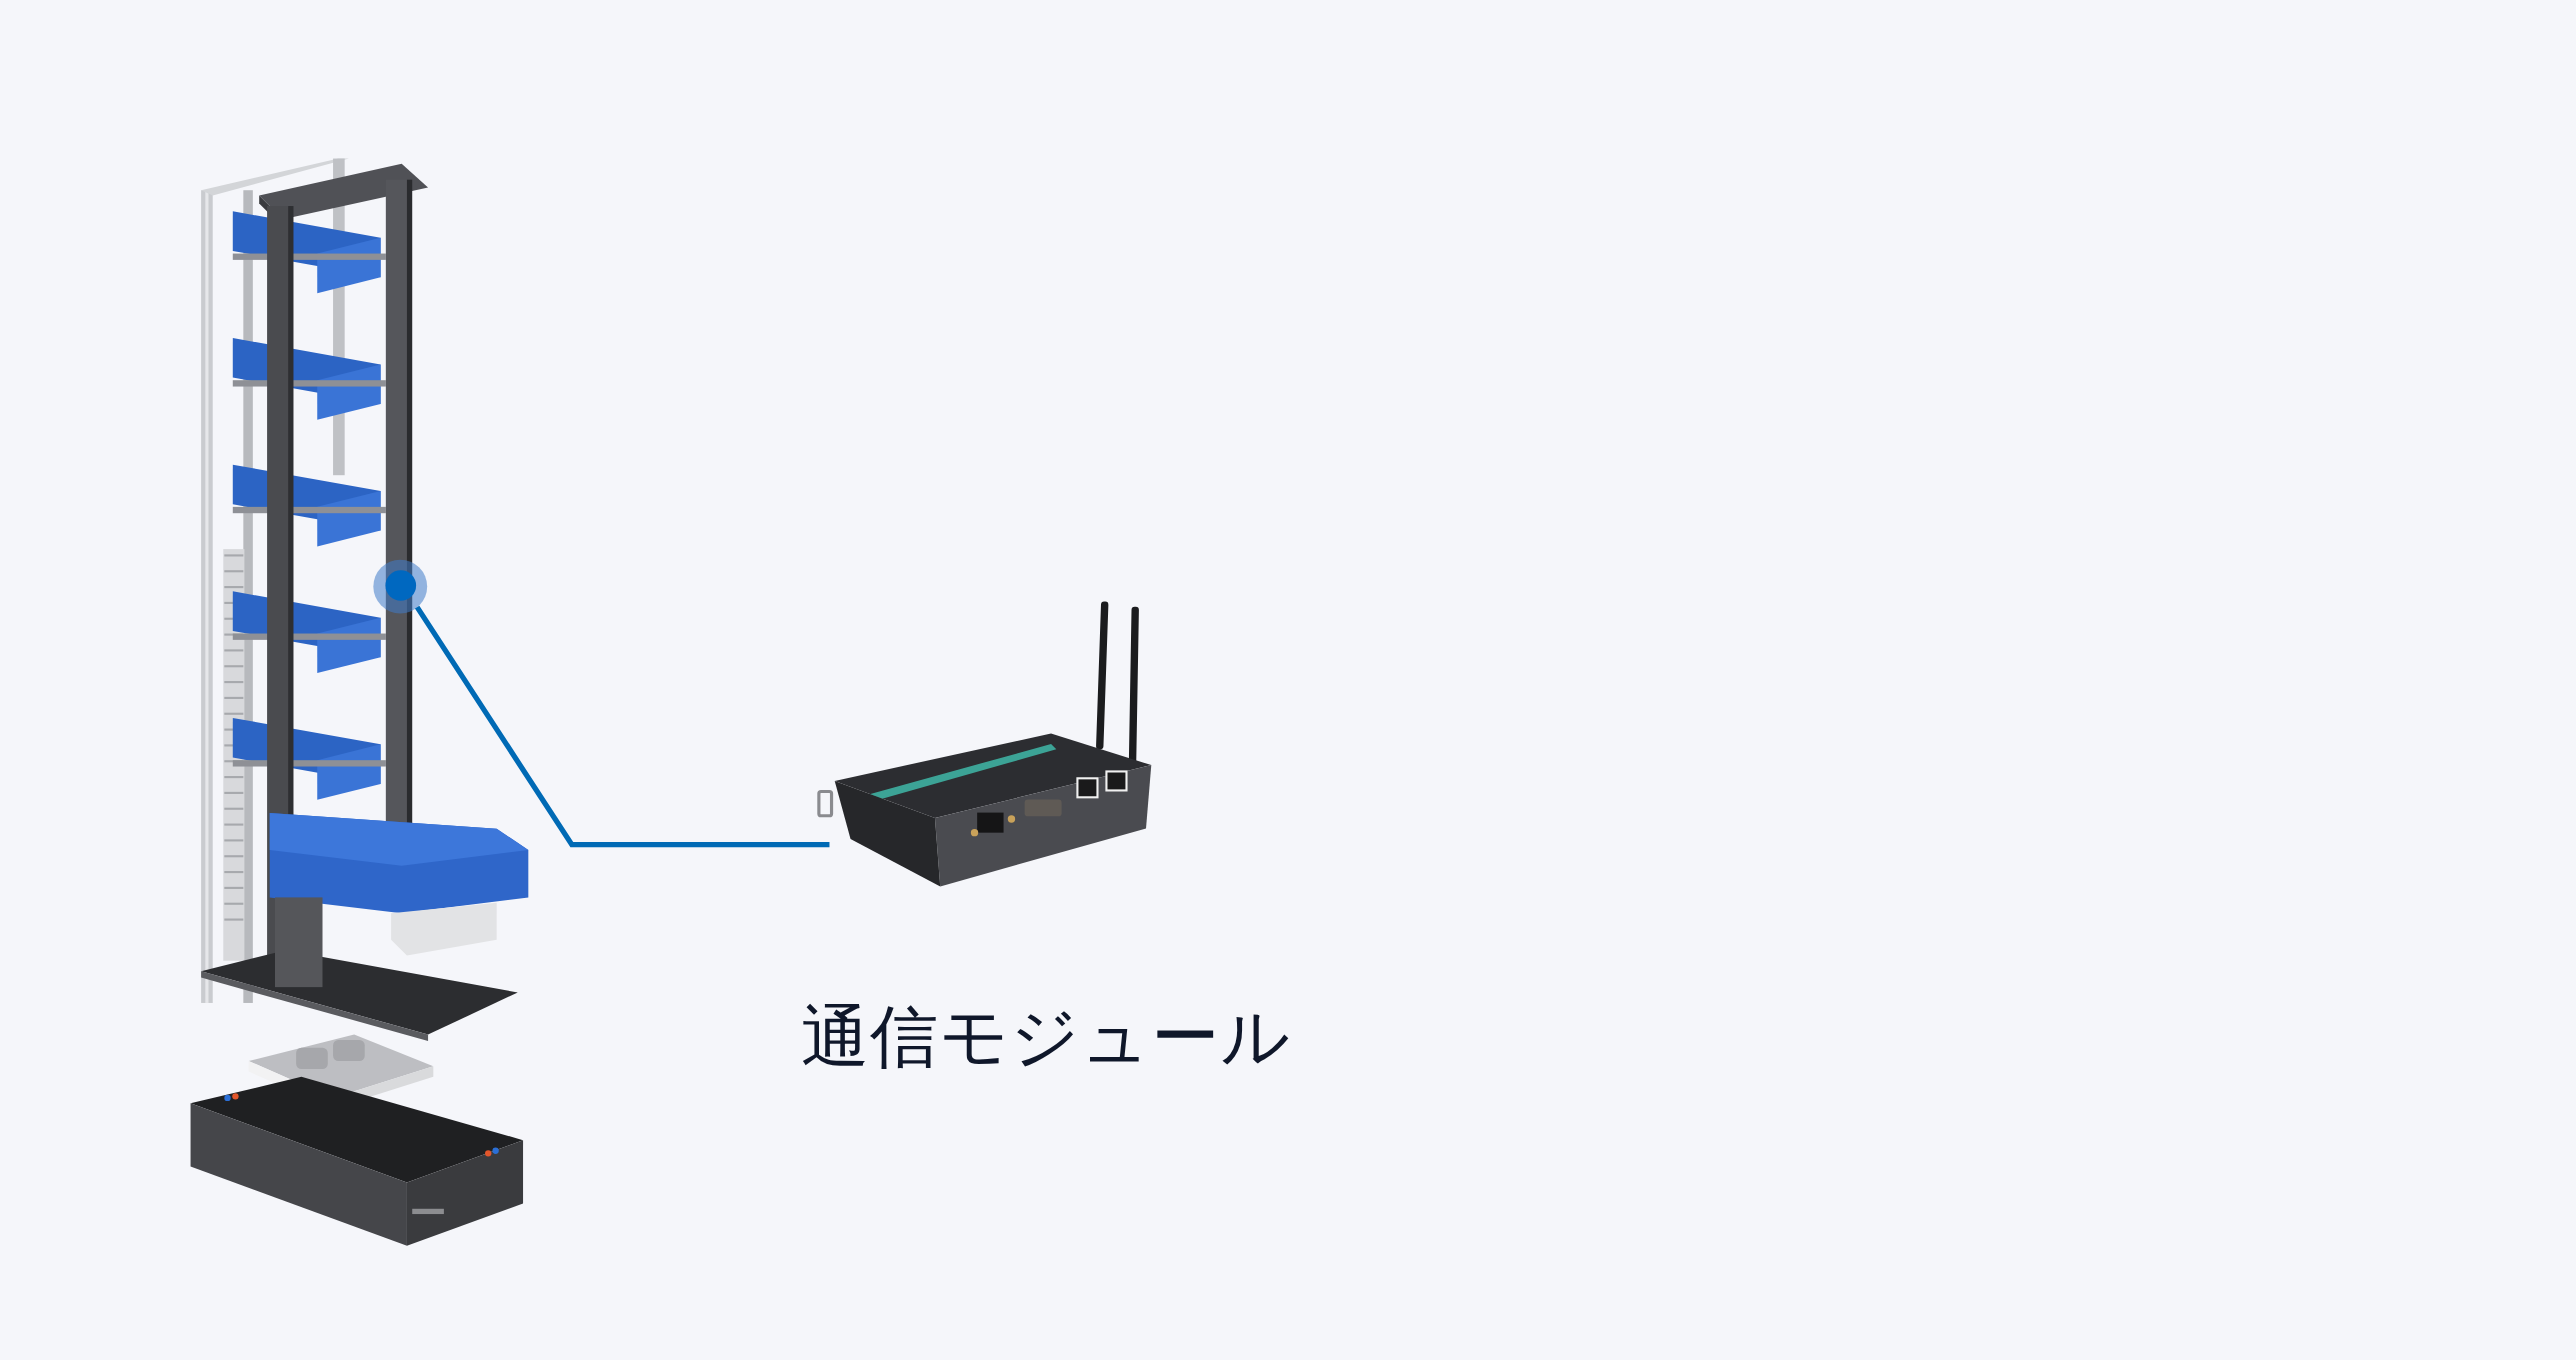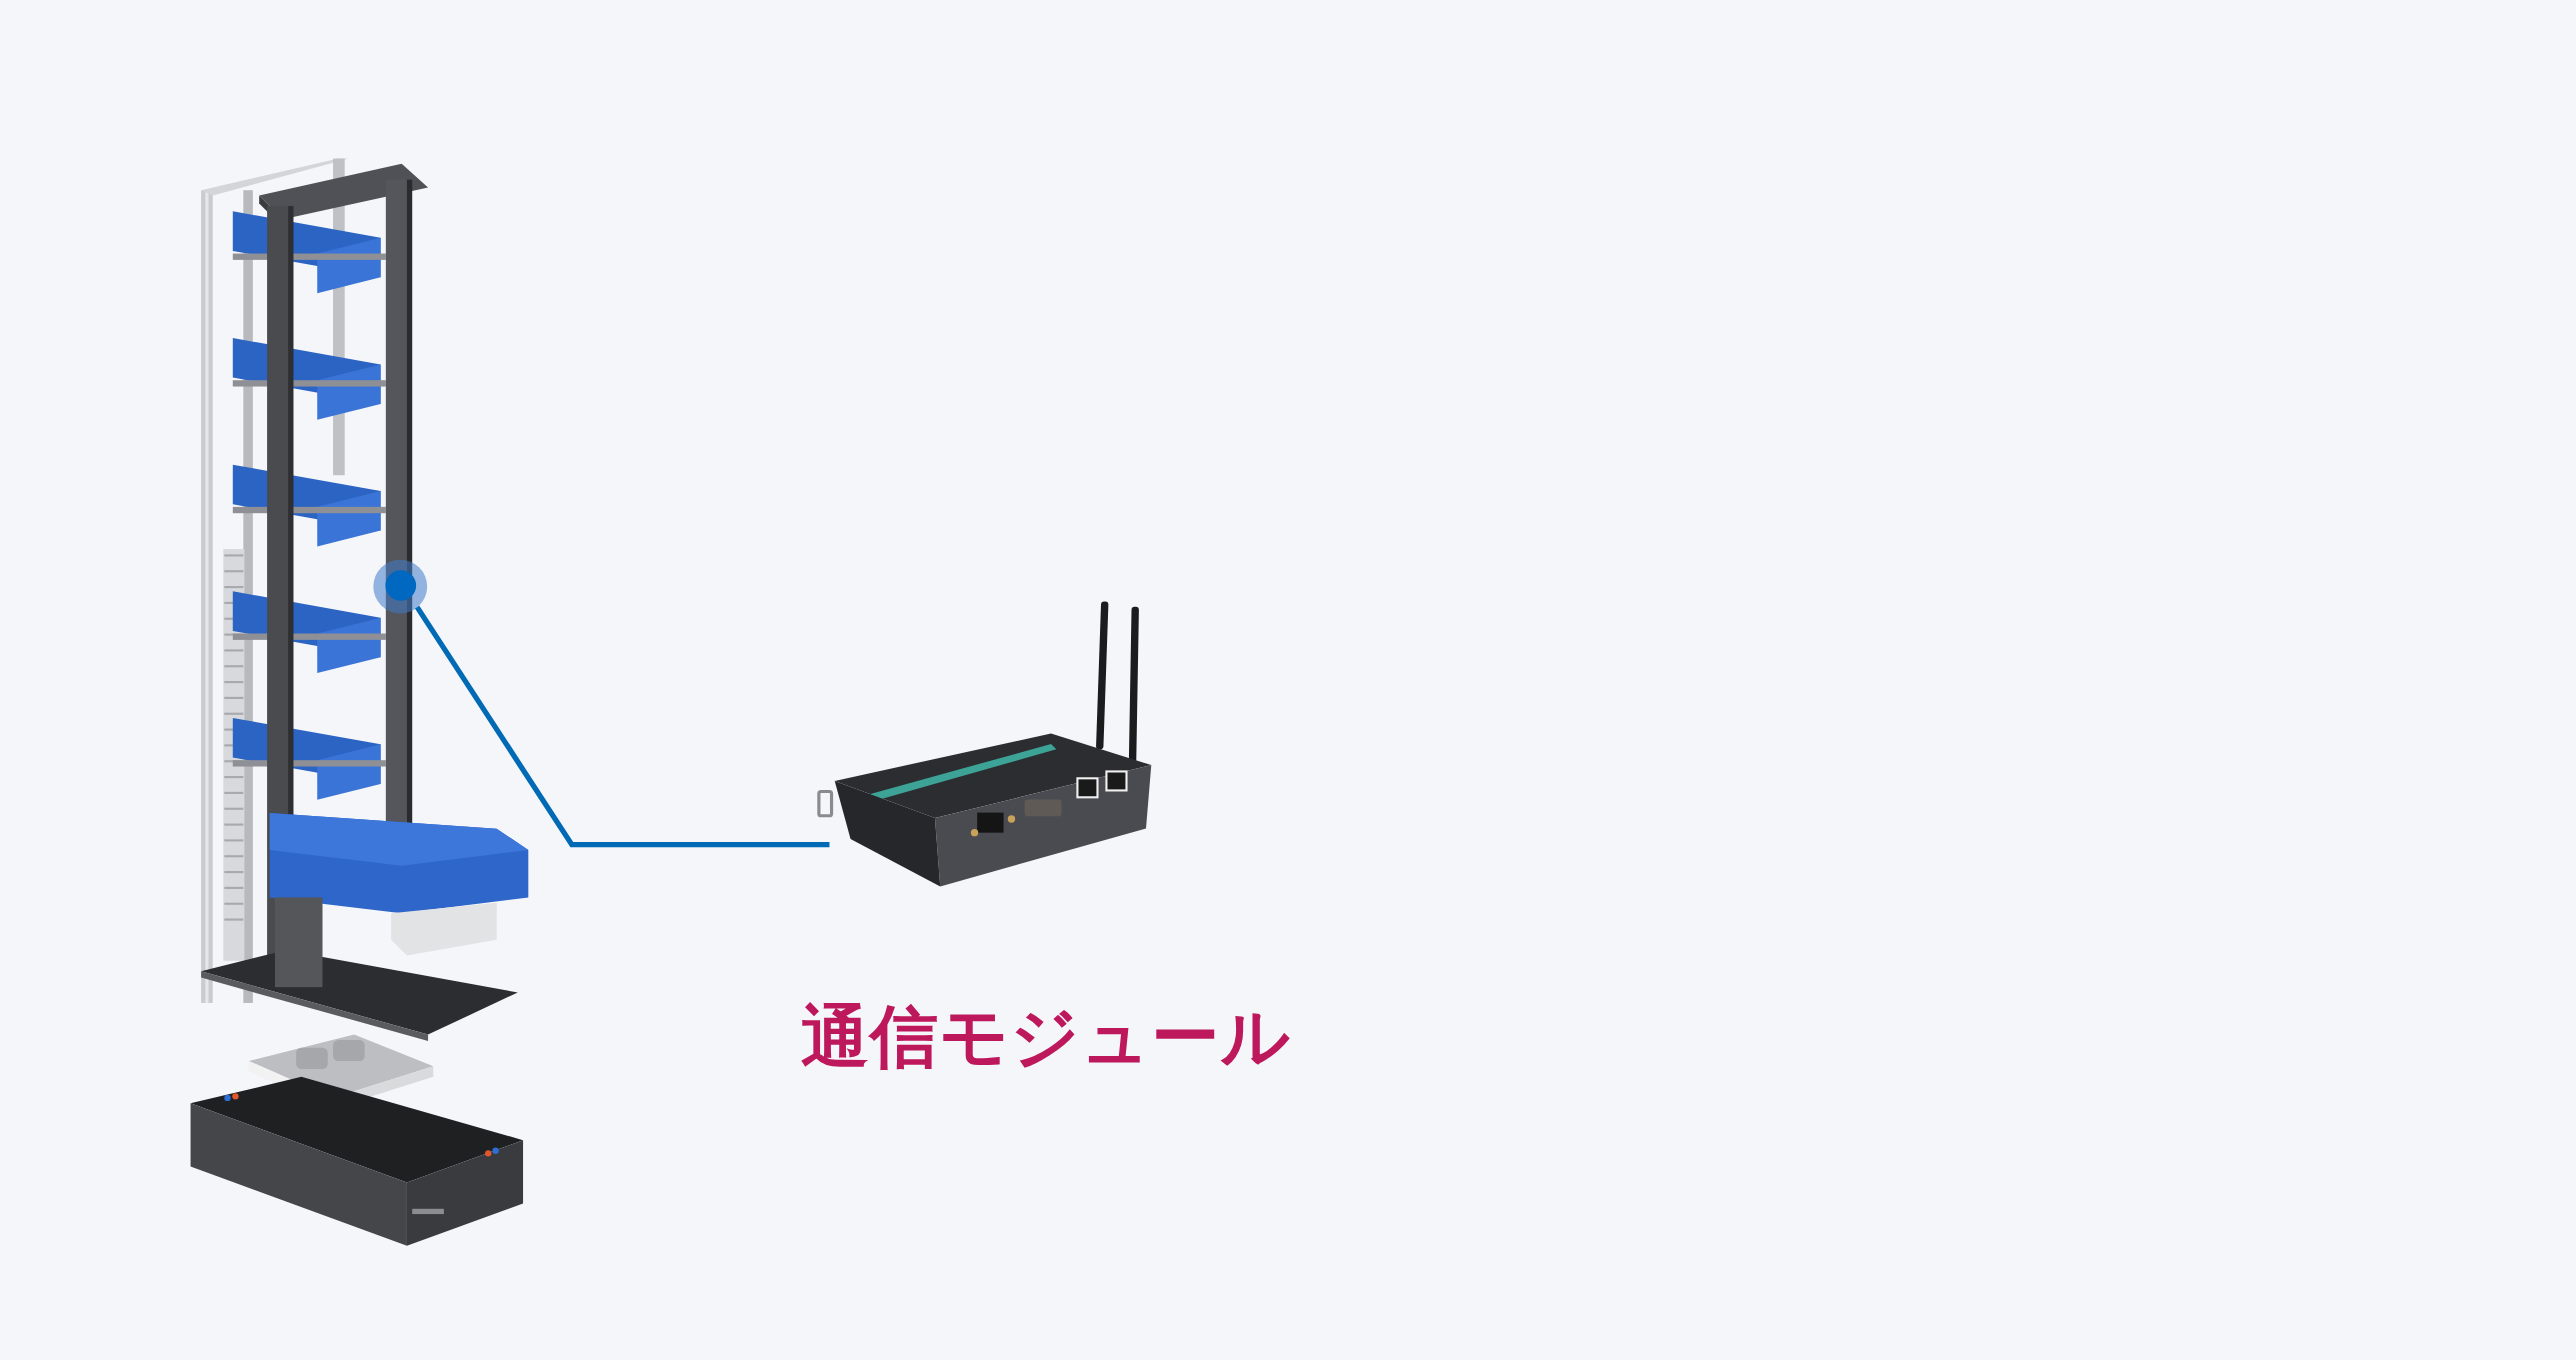--- a/index.html
+++ b/index.html
@@ -189,16 +189,16 @@
     <circle cx="395" cy="432" r="7" fill="#C9A25A"></circle>
     <circle cx="325" cy="458" r="7" fill="#C9A25A"></circle>
   </svg>
 
   <svg class="callout" viewBox="0 0 4879 2576" xmlns="http://www.w3.org/2000/svg">
     <circle cx="758" cy="1111" r="51" fill="#3F7BC8" opacity="0.55"></circle>
     <circle cx="759" cy="1109" r="29" fill="#0068C0"></circle>
     <polyline points="790,1150 1083,1600 1571,1600" fill="none" stroke="#006AB5" stroke-width="10" stroke-linejoin="miter"></polyline>
   </svg>
 
-  <div class="label" style="color:#be185d;font-weight:bold;">通信モジュール</div>
+  <div class="label" style="color:#0f172a;">通信モジュール</div>
 
 </div>
 
 
 </body></html>

